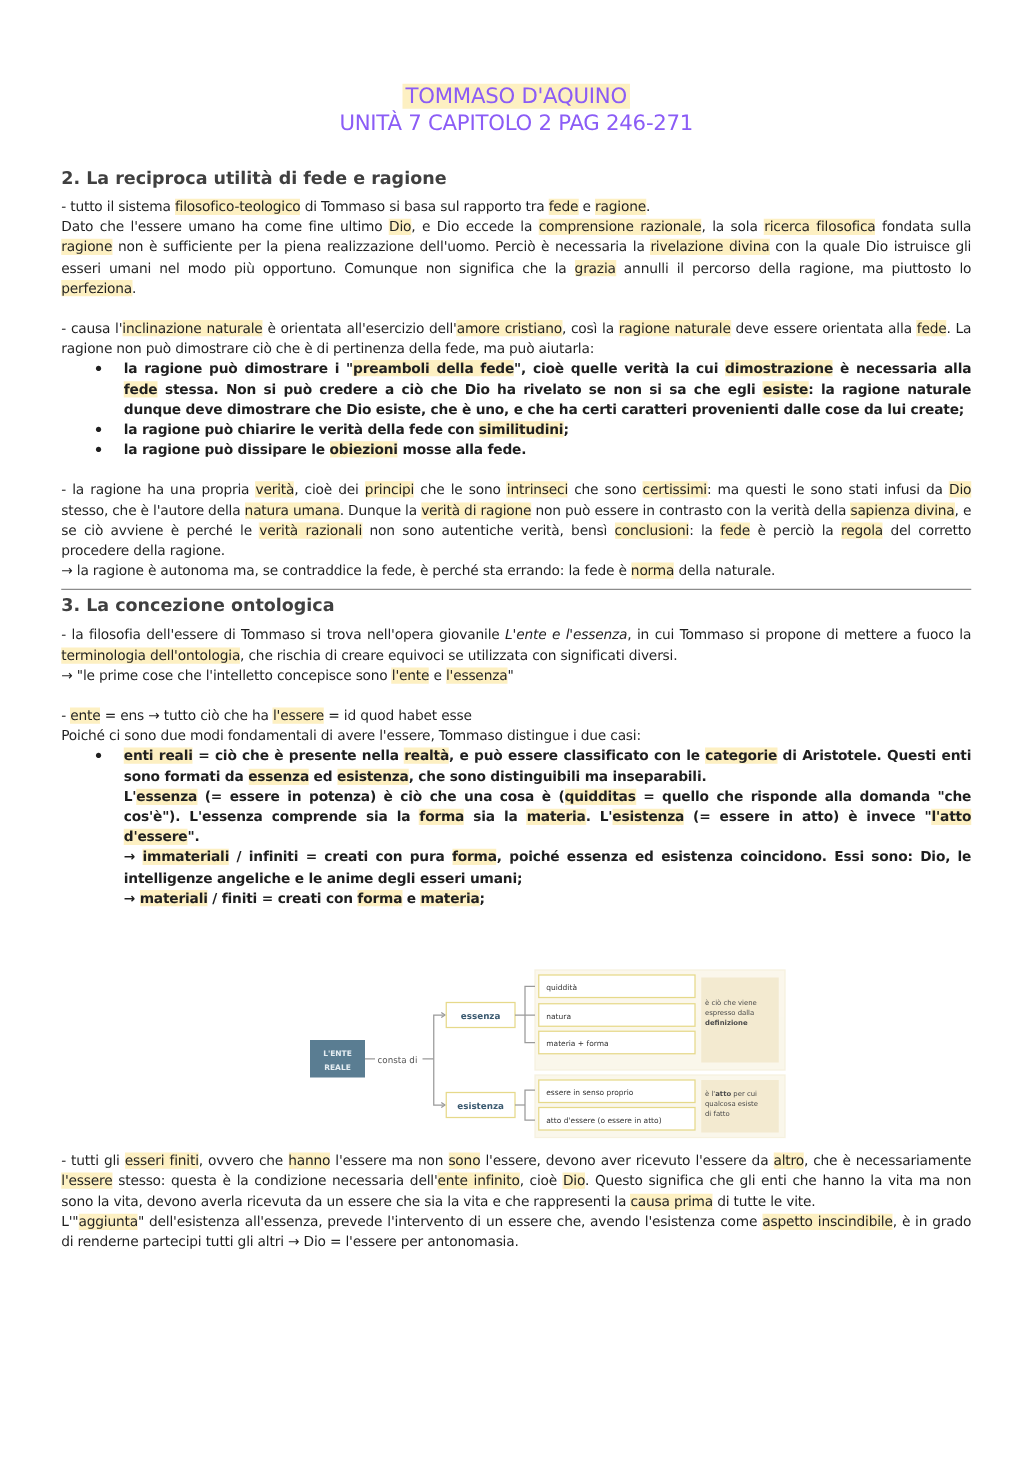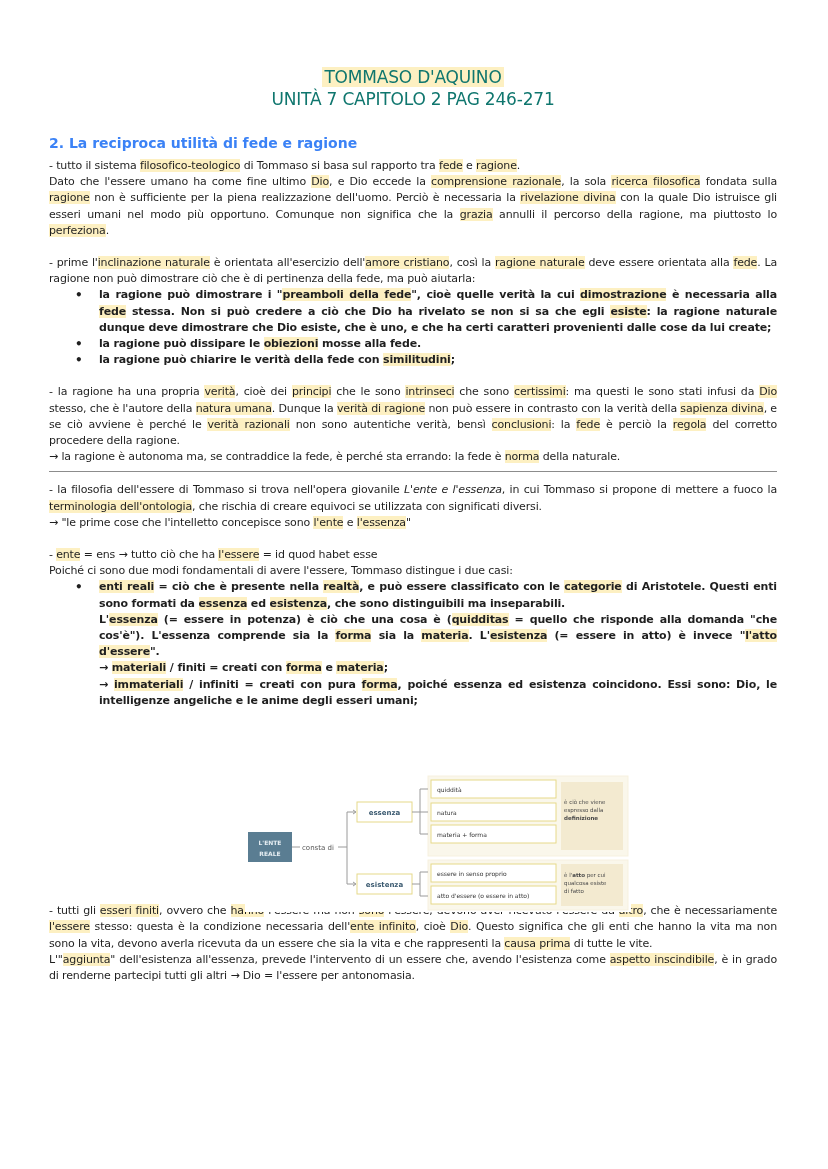--- a/index.html
+++ b/index.html
@@ -1,23 +1,23 @@
 <!DOCTYPE html>
 <html><head>
 <meta charset="utf-8">
 <style>
   html, body { margin: 0; padding: 0; background: #ffffff; }
   body {
     width: 828px; height: 1169px; position: relative; overflow: hidden;
     font-family: "DejaVu Sans", sans-serif; color: #1f1f1f;
   }
   .page { position: absolute; left: 49px; top: 66px; width: 728px; }
-  .title { text-align: center; font-size: 17px; line-height: 22px; color: #0f766e; letter-spacing: -0.2px; }
+  .title { text-align: center; font-size: 17px; line-height: 22px; color: #8b5cf6; letter-spacing: -0.2px; }
   .title .hl { padding: 0 2px; }
-  .h2 { font-size: 14px; color: #3b82f6; margin: 0; line-height: 18px; }
+  .h2 { font-size: 14px; color: #404040; margin: 0; line-height: 18px; }
   p, li { font-size: 11px; line-height: 16.2px; margin: 0; text-align: justify; letter-spacing: -0.15px; }
   .hl { background: #fdf0c2; }
   ul { margin: 0; padding-left: 50px; list-style: none; }
   ul li { position: relative; font-weight: bold; }
   ul li::before { content: "\2022"; position: absolute; left: -24px; top: 0; font-size: 12px; }
   .gap { height: 16px; }
   .rule { border: 0; border-top: 1.5px solid #8c8c8c; margin: 6px 0 4px 0; }
   em { font-style: italic; }
 
   
@@ -34,44 +34,45 @@
     <div>UNITÀ 7 CAPITOLO 2 PAG 246-271</div>
   </div>
 
   <div style="height:24px"></div>
   <h2 class="h2">2. La reciproca utilità di fede e ragione</h2>
   <div style="height:6px"></div>
 
   <p><span>-  tutto il sistema </span><span class="hl">filosofico-teologico</span><span> di Tommaso si basa sul rapporto tra </span><span class="hl">fede</span><span> e </span><span class="hl">ragione</span><span>.</span></p>
   <p><span>Dato che l'essere umano ha come fine ultimo </span><span class="hl">Dio</span><span>, e Dio eccede la </span><span class="hl">comprensione razionale</span><span>, la sola </span><span class="hl">ricerca filosofica</span><span> fondata sulla </span><span class="hl">ragione</span><span> non è sufficiente per la piena realizzazione dell'uomo. Perciò è necessaria la </span><span class="hl">rivelazione divina</span><span> con la quale Dio istruisce gli esseri umani nel modo più opportuno. Comunque non significa che la </span><span class="hl">grazia</span><span> annulli il percorso della ragione, ma piuttosto lo </span><span class="hl">perfeziona</span><span>.</span></p>
   <div class="gap"></div>
-  <p><span>- prime l'</span><span class="hl">inclinazione naturale</span><span> è orientata all'esercizio dell'</span><span class="hl">amore cristiano</span><span>, così la </span><span class="hl">ragione naturale</span><span> deve essere orientata alla </span><span class="hl">fede</span><span>. La ragione non può dimostrare ciò che è di pertinenza della fede, ma può aiutarla:</span></p>
+  <p><span>- causa l'</span><span class="hl">inclinazione naturale</span><span> è orientata all'esercizio dell'</span><span class="hl">amore cristiano</span><span>, così la </span><span class="hl">ragione naturale</span><span> deve essere orientata alla </span><span class="hl">fede</span><span>. La ragione non può dimostrare ciò che è di pertinenza della fede, ma può aiutarla:</span></p>
   <ul>
     <li><span>la ragione può dimostrare i "</span><span class="hl">preamboli della fede</span><span>", cioè quelle verità la cui </span><span class="hl">dimostrazione</span><span> è necessaria alla </span><span class="hl">fede</span><span> stessa. Non si può credere a ciò che Dio ha rivelato se non si sa che egli </span><span class="hl">esiste</span><span>: la ragione naturale dunque deve dimostrare che Dio esiste, che è uno, e che ha certi caratteri provenienti dalle cose da lui create;</span></li>
+    <li><span>la ragione può chiarire le verità della fede con </span><span class="hl">similitudini</span><span>;</span></li>
     <li><span>la ragione può dissipare le </span><span class="hl">obiezioni</span><span> mosse alla fede.</span></li>
-    <li><span>la ragione può chiarire le verità della fede con </span><span class="hl">similitudini</span><span>;</span></li>
   </ul>
   <div class="gap"></div>
   <p><span>- la ragione ha una propria </span><span class="hl">verità</span><span>, cioè dei </span><span class="hl">principi</span><span> che le sono </span><span class="hl">intrinseci</span><span> che sono </span><span class="hl">certissimi</span><span>: ma questi le sono stati infusi da </span><span class="hl">Dio</span><span> stesso, che è l'autore della </span><span class="hl">natura umana</span><span>. Dunque la </span><span class="hl">verità di ragione</span><span> non può essere in contrasto con la verità della </span><span class="hl">sapienza divina</span><span>, e se ciò avviene è perché le </span><span class="hl">verità razionali</span><span> non sono autentiche verità, bensì </span><span class="hl">conclusioni</span><span>: la </span><span class="hl">fede</span><span> è perciò la </span><span class="hl">regola</span><span> del corretto procedere della ragione.</span></p>
   <p><span>→ la ragione è autonoma ma, se contraddice la fede, è perché sta errando: la fede è </span><span class="hl">norma</span><span> della naturale.</span></p>
 
   <hr class="rule">
 
+  <h2 class="h2">3. La concezione ontologica</h2>
   <div style="height:6px"></div>
   <p><span>- la filosofia dell'essere di Tommaso si trova nell'opera giovanile </span><em>L'ente e l'essenza</em><span>, in cui Tommaso si propone di mettere a fuoco la </span><span class="hl">terminologia dell'ontologia</span><span>, che rischia di creare equivoci se utilizzata con significati diversi.</span></p>
   <p><span>→ "le prime cose che l'intelletto concepisce sono </span><span class="hl">l'ente</span><span> e </span><span class="hl">l'essenza</span><span>"</span></p>
   <div class="gap"></div>
   <p><span>- </span><span class="hl">ente</span><span> = ens → tutto ciò che ha </span><span class="hl">l'essere</span><span> = id quod habet esse</span></p>
   <p><span>Poiché ci sono due modi fondamentali di avere l'essere, Tommaso distingue i due casi:</span></p>
   <ul>
     <li>
       <p><span class="hl">enti reali</span><span> = ciò che è presente nella </span><span class="hl">realtà</span><span>, e può essere classificato con le </span><span class="hl">categorie</span><span> di Aristotele. Questi enti sono formati da </span><span class="hl">essenza</span><span> ed </span><span class="hl">esistenza</span><span>, che sono distinguibili ma inseparabili.</span></p>
       <p><span>L'</span><span class="hl">essenza</span><span> (= essere in potenza) è ciò che una cosa è (</span><span class="hl">quidditas</span><span> = quello che risponde alla domanda "che cos'è"). L'essenza comprende sia la </span><span class="hl">forma</span><span> sia la </span><span class="hl">materia</span><span>. L'</span><span class="hl">esistenza</span><span> (= essere in atto) è invece "</span><span class="hl">l'atto d'essere</span><span>".</span></p>
+      <p><span>→ </span><span class="hl">immateriali</span><span> / infiniti = creati con pura </span><span class="hl">forma</span><span>, poiché essenza ed esistenza coincidono. Essi sono: Dio, le intelligenze angeliche e le anime degli esseri umani;</span></p>
       <p><span>→ </span><span class="hl">materiali</span><span> / finiti = creati con </span><span class="hl">forma</span><span> e </span><span class="hl">materia</span><span>;</span></p>
-      <p><span>→ </span><span class="hl">immateriali</span><span> / infiniti = creati con pura </span><span class="hl">forma</span><span>, poiché essenza ed esistenza coincidono. Essi sono: Dio, le intelligenze angeliche e le anime degli esseri umani;</span></p>
     </li>
   </ul>
 
   <div style="height:178px"></div>
 
   <div class="gap"></div>
   <p><span>- tutti gli </span><span class="hl">esseri finiti</span><span>, ovvero che </span><span class="hl">hanno</span><span> l'essere ma non </span><span class="hl">sono</span><span> l'essere, devono aver ricevuto l'essere da </span><span class="hl">altro</span><span>, che è necessariamente </span><span class="hl">l'essere</span><span> stesso: questa è la condizione necessaria dell'</span><span class="hl">ente infinito</span><span>, cioè </span><span class="hl">Dio</span><span>. Questo significa che gli enti che hanno la vita ma non sono la vita, devono averla ricevuta da un essere che sia la vita e che rappresenti la </span><span class="hl">causa prima</span><span> di tutte le vite.</span></p>
   <p><span>L'"</span><span class="hl">aggiunta</span><span>" dell'esistenza all'essenza, prevede l'intervento di un essere che, avendo l'esistenza come </span><span class="hl">aspetto inscindibile</span><span>, è in grado di renderne partecipi tutti gli altri → Dio = l'essere per antonomasia.</span></p>
 </div>
 

